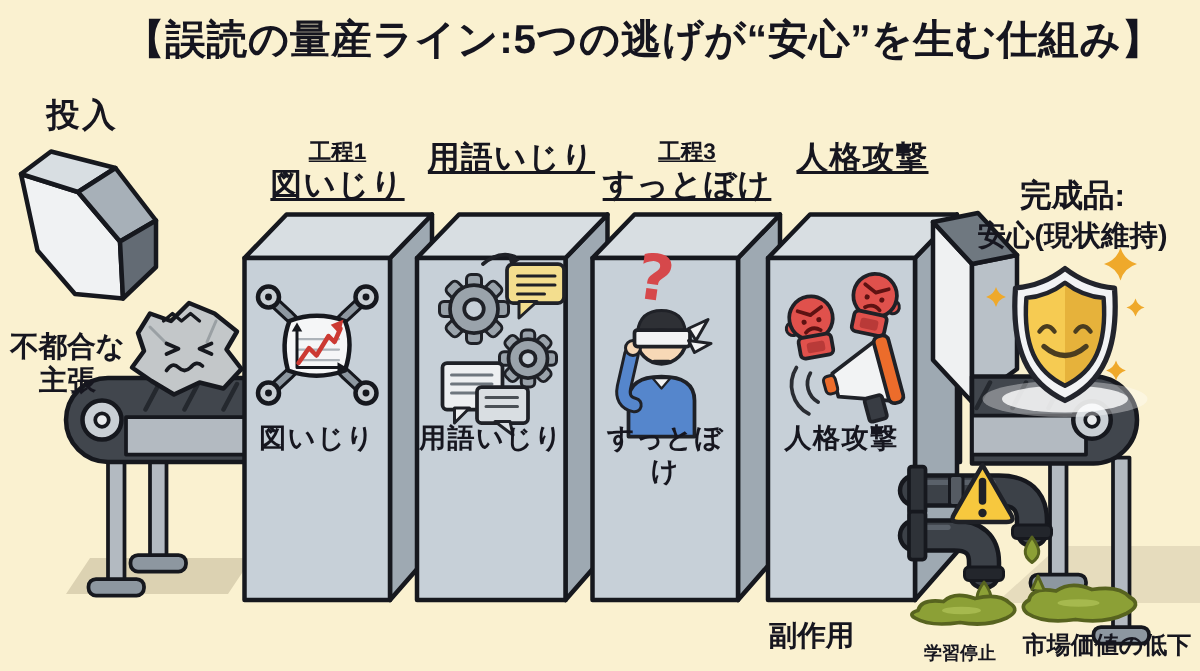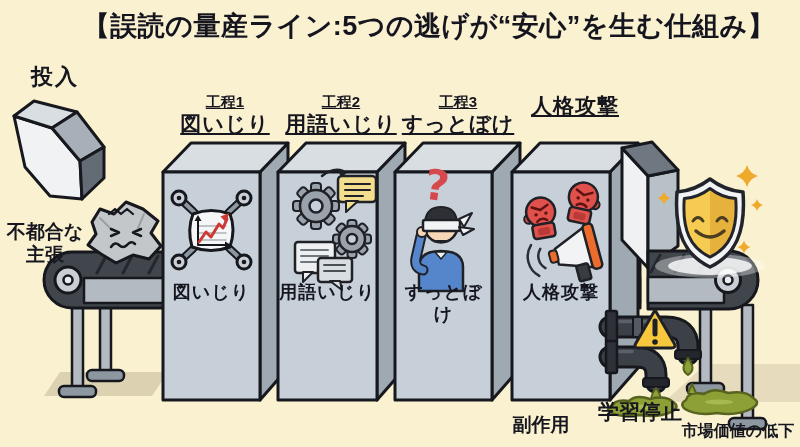--- a/index.html
+++ b/index.html
@@ -12,21 +12,21 @@
   .hdr{top:93px;width:130px;text-decoration:underline;}
   .hdr .step{display:block;font-size:15px;}
   .hdr .name{display:block;font-size:21px;letter-spacing:1px;}
   .plate{top:282px;font-size:18px;letter-spacing:1px;}
   .input-label{left:18px;top:64px;width:74px;font-size:22px;letter-spacing:2px;}
   .claim-label{left:0px;top:221px;width:90px;font-size:19px;}
   .product-label{left:633px;top:117px;width:164px;line-height:1.35;}
   .product-label .l1{display:block;font-size:21px;}
   .product-label .l2{display:block;font-size:19px;}
   .sideeffect-label{left:505px;top:414px;width:72px;font-size:19px;}
-  .drip1-label{left:598px;top:399px;width:84px;font-size:21px;}
+  .drip1-label{left:598px;top:428px;width:84px;font-size:12px;}
   .drip2-label{left:678px;top:421px;width:120px;font-size:16px;}
 </style>
 </head>
 <body>
 
 <div class="stage">
 
   <div class="title">【誤読の量産ライン:5つの逃げが“安心”を生む仕組み】</div>
 
   <svg width="800" height="447" viewBox="0 0 800 447" stroke-linejoin="round" stroke-linecap="round">
@@ -270,34 +270,37 @@
     <span style="display:block">主張</span>
   </div>
 
   <div class="lbl input-label">投入</div>
 
   <div class="lbl hdr" style="left:160px">
     <span class="step">工程1</span>
     <span class="name">図いじり</span>
   </div>
   <div class="lbl hdr" style="left:276px">
-    <span class="step">工程2</span>
     <span class="name">用語いじり</span>
   </div>
   <div class="lbl hdr" style="left:393px">
     <span class="step">工程3</span>
     <span class="name">すっとぼけ</span>
   </div>
   <div class="lbl hdr" style="left:510px">
     <span class="name">人格攻撃</span>
   </div>
 
   <div class="lbl plate" style="left:163px;width:97px">図いじり</div>
   <div class="lbl plate" style="left:278px;width:99px">用語いじり</div>
   <div class="lbl plate" style="left:395px;width:97px">すっとぼけ</div>
   <div class="lbl plate" style="left:512px;width:98px">人格攻撃</div>
 
+  <div class="lbl product-label">
+    <span class="l1">完成品:</span>
+    <span class="l2">安心(現状維持)</span>
+  </div>
 
   <div class="lbl sideeffect-label">副作用</div>
   <div class="lbl drip1-label">学習停止</div>
   <div class="lbl drip2-label">市場価値の低下</div>
 
 </div>
 
 </body></html>

